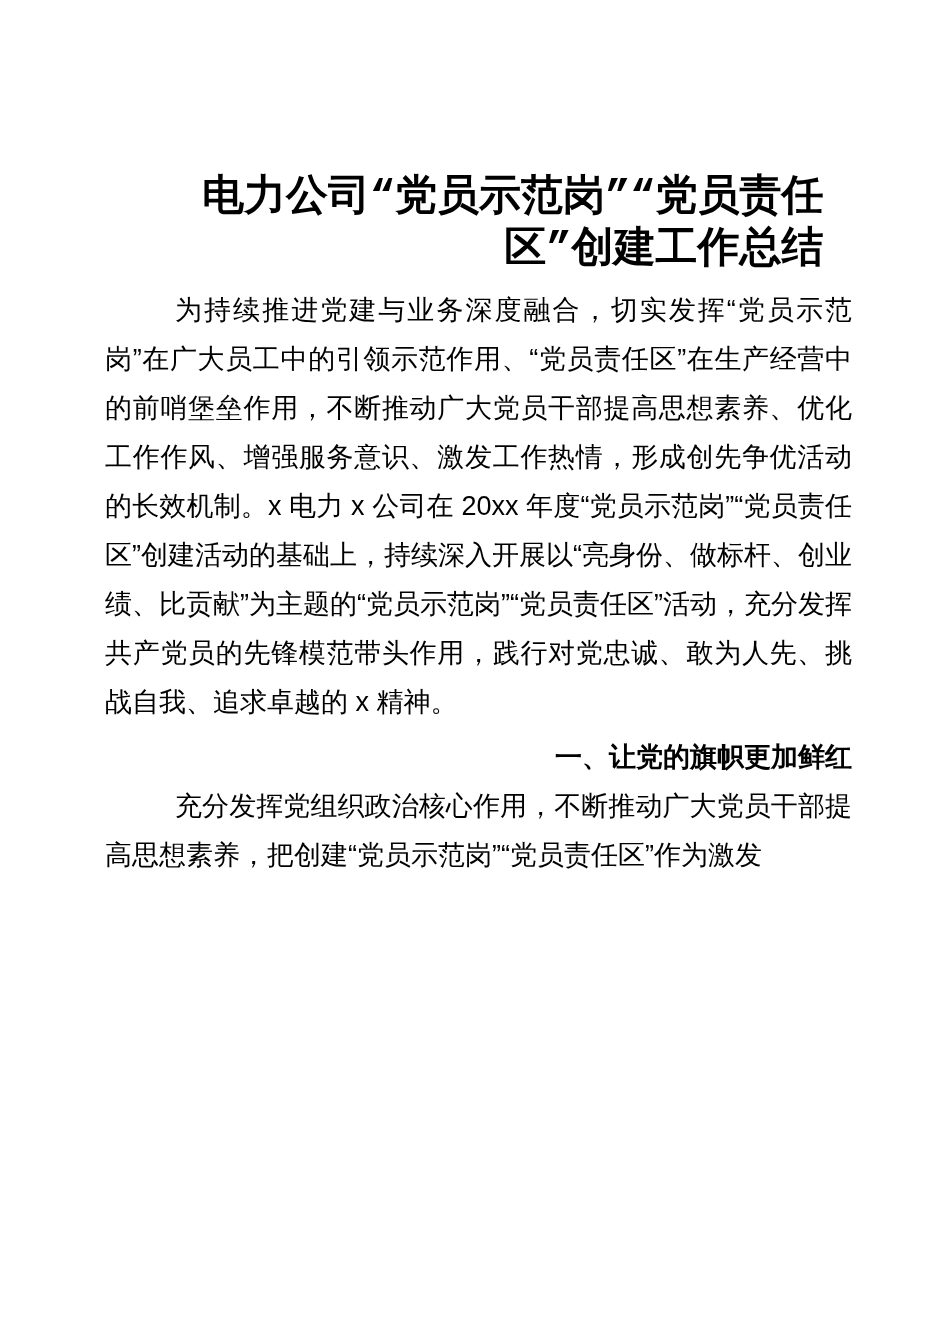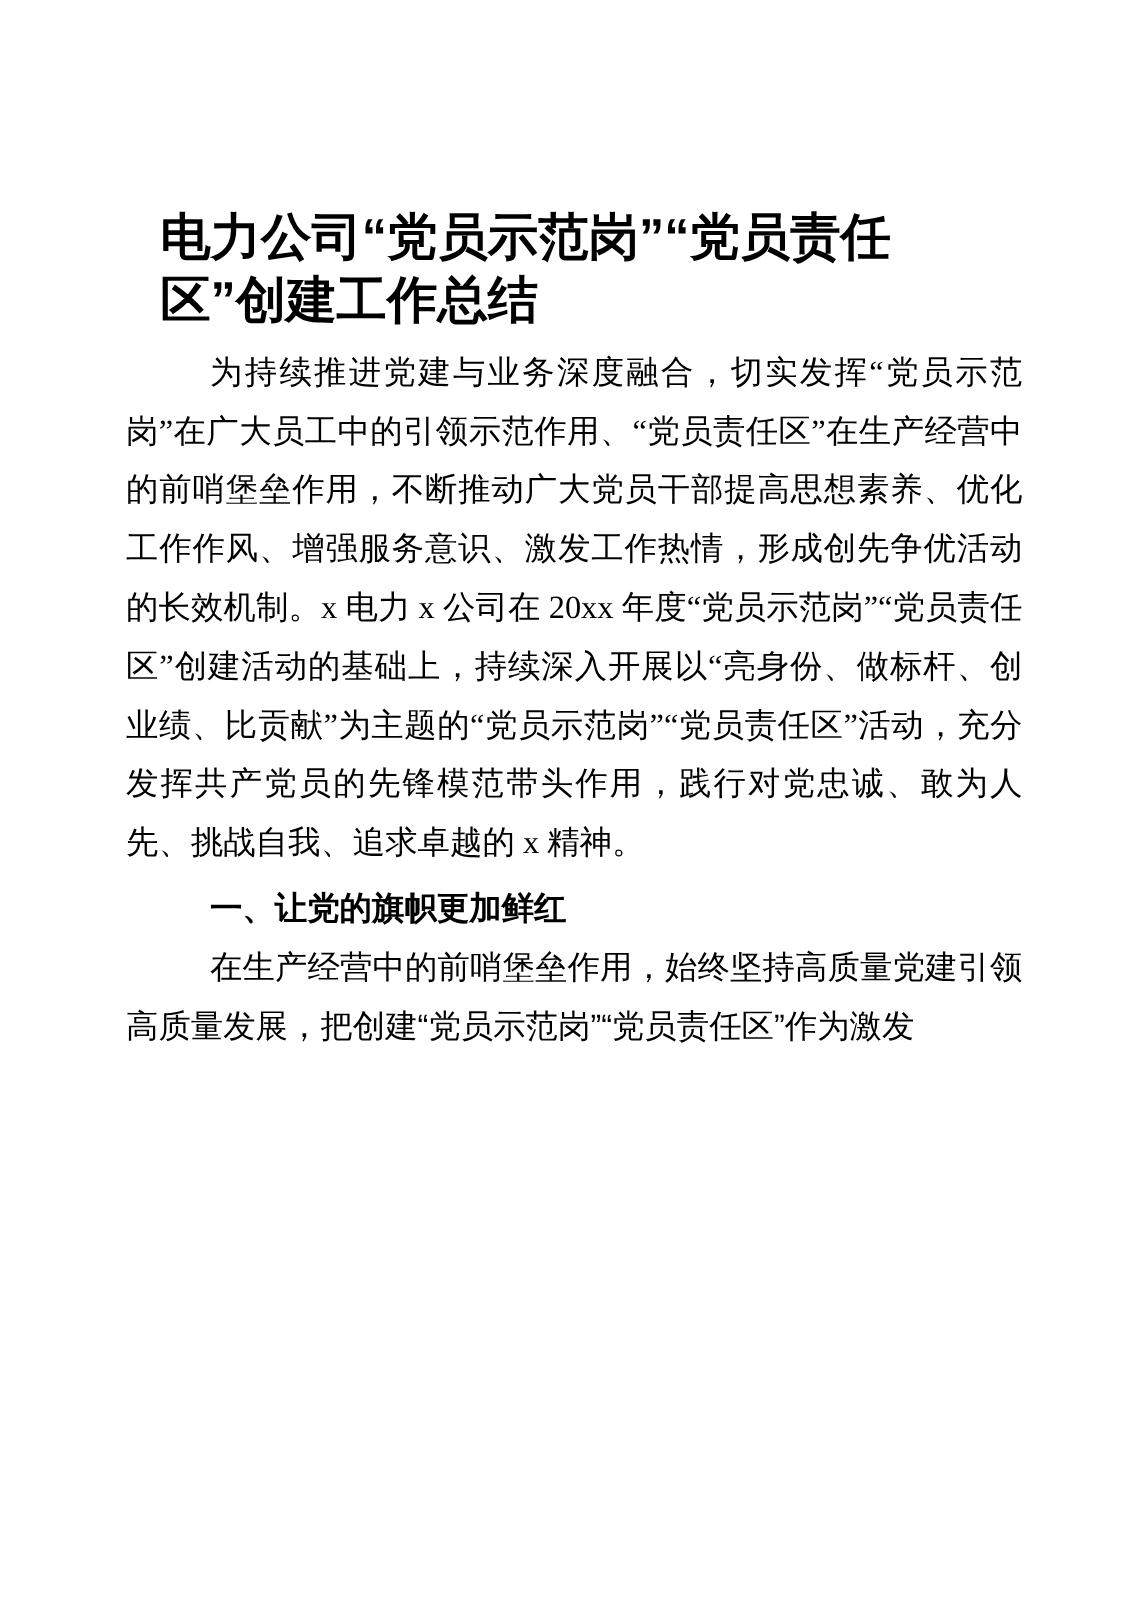--- a/index.html
+++ b/index.html
@@ -13,58 +13,57 @@
     height: 1344px;
     background: #ffffff;
     box-sizing: border-box;
     padding: 172px 98px 0 105px;
     color: #000000;
     overflow: hidden;
   }
   .doc-title {
     width: 690px;
     margin: 0 auto;
-    font-family: Liberation Sans, sans-serif;
+    font-family: Liberation Mono, monospace;
     font-weight: bold;
     font-size: 42px;
     line-height: 52px;
-    text-align: left;
+    text-align: right;
     letter-spacing: 0;
   }
   .doc-body {
     font-family: "Liberation Sans", "DejaVu Sans", sans-serif;
     font-size: 27px;
     line-height: 49px;
   }
   .body-para {
     margin: 0;
     text-align: justify;
     text-indent: 70px;
     font-weight: normal;
   }
   .body-para.first {
     margin-top: 10px;
-    font-family: Liberation Serif, serif;
   }
   .section-heading {
     margin: 6px 0 0 0;
     font-size: 27px;
     line-height: 49px;
     text-indent: 70px;
     font-weight: bold;
-    text-align: left;
+    text-align: right;
   }
 </style>
 </head>
 <body>
 
 <div class="page">
   <h1 class="doc-title">电力公司“党员示范岗”“党员责任区”创建工作总结</h1>
 
   <div class="doc-body">
     <p class="body-para first">为持续推进党建与业务深度融合，切实发挥“党员示范岗”在广大员工中的引领示范作用、“党员责任区”在生产经营中的前哨堡垒作用，不断推动广大党员干部提高思想素养、优化工作作风、增强服务意识、激发工作热情，形成创先争优活动的长效机制。x 电力 x 公司在 20xx 年度“党员示范岗”“党员责任区”创建活动的基础上，持续深入开展以“亮身份、做标杆、创业绩、比贡献”为主题的“党员示范岗”“党员责任区”活动，充分发挥共产党员的先锋模范带头作用，践行对党忠诚、敢为人先、挑战自我、追求卓越的 x 精神。</p>
 
 
     <h2 class="section-heading">一、让党的旗帜更加鲜红</h2>
 
-    <p class="body-para">在生产经营中的前哨堡垒作用，始终坚持高质量党建引领高质量发展，把创建“党员示范岗”“党员责任区”作为激发</p>
+    <p class="body-para">充分发挥党组织政治核心作用，不断推动广大党员干部提高思想素养，把创建“党员示范岗”“党员责任区”作为激发</p>
   </div>
 </div>
 
 </body></html>

